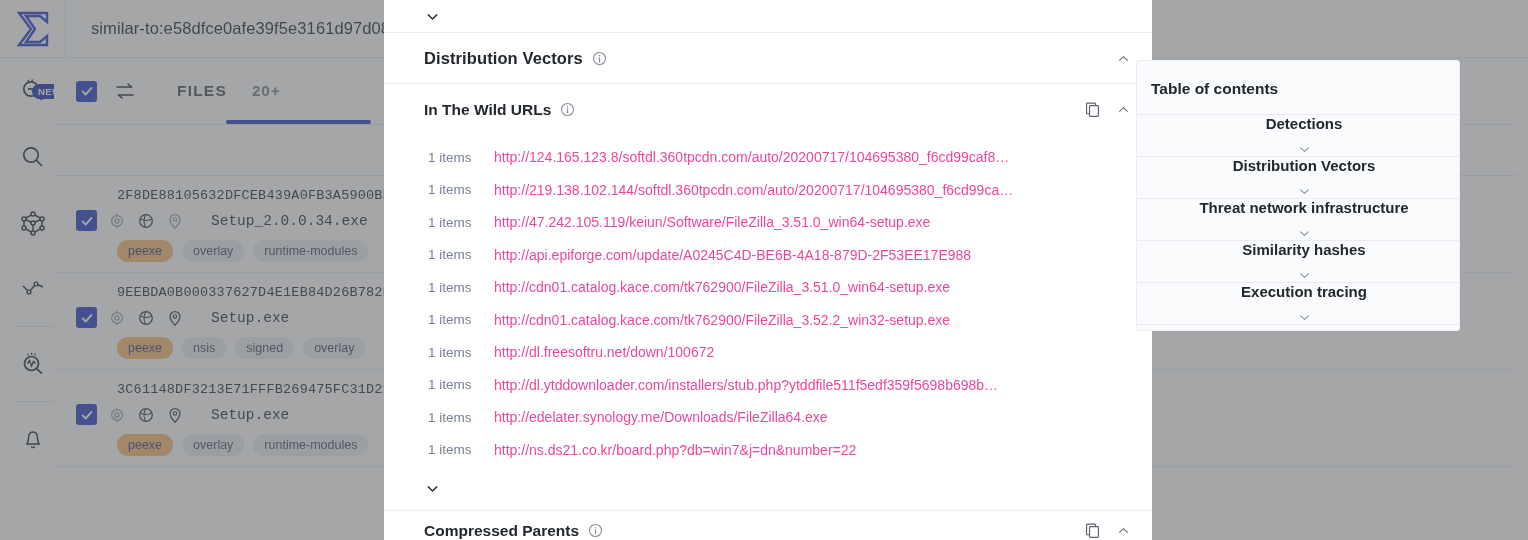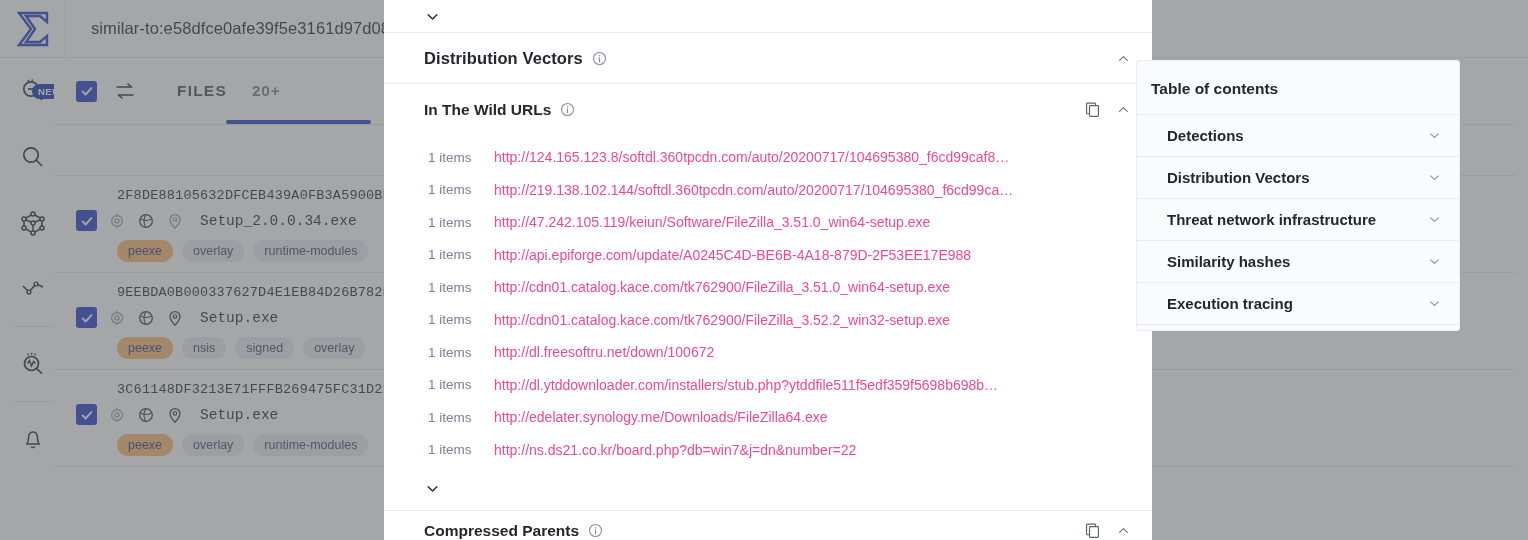--- a/index.html
+++ b/index.html
@@ -33,21 +33,21 @@
   .cbx svg { width:14px; height:14px; }
   .swap-ico { width:24px; height:24px; color:#2c3038; }
   .tabname { font-size:15.5px; font-weight:700; color:#4c525e; letter-spacing:1.2px; margin-left:24px; }
   .tabcount { font-size:15.5px; font-weight:700; color:#7c828d; letter-spacing:.8px; margin-left:9px; }
   .tab-underline { position:absolute; left:172px; bottom:0; width:145px; height:4px; background:#2b40c8; border-radius:2px; }
   .files-subbar { height:52px; border-top:1px solid #e6e8ef; border-bottom:1px solid #e6e8ef; }
 
   .frow { padding:12px 22px 10px 22px; border-bottom:1px solid #e9ebf0; }
   .fhash { font-family:"Liberation Mono", monospace; font-size:13.5px; color:#2d3139; letter-spacing:.2px; margin-left:41px; white-space:nowrap; }
   .fline { display:flex; align-items:center; gap:11px; margin-top:7px; }
-  .fname { font-family:"Liberation Mono", monospace; font-size:14.5px; color:#2d3139; margin-left:5px; white-space:nowrap; }
+  .fname { font-family:"Liberation Mono", monospace; font-size:14.5px; color:#2d3139; margin-left:16px; white-space:nowrap; }
   .ficon { width:18px; height:18px; color:#9aa0ab; flex:none; }
   .ficon.dark { color:#3b4049; }
   .ftags { display:flex; gap:9px; margin-top:9px; margin-left:41px; white-space:nowrap; }
   .tag { font-size:12.5px; color:#4b5160; background:#eceef3; border-radius:11px; padding:4px 11px; }
   .tag.blue { color:#33468f; background:#fdba74; }
 
   
   .dim { position:absolute; left:0; top:0; width:1528px; height:540px; background:rgba(90,92,96,.55); }
 
   
@@ -69,21 +69,21 @@
   .url-row { display:flex; align-items:center; height:32.5px; padding-left:44px; }
   .url-count { font-size:13.5px; color:#7a8196; width:66px; flex:none; }
   .url-text { font-size:14px; color:#ec4899; white-space:nowrap; overflow:hidden; text-overflow:ellipsis; max-width:600px; }
 
   .bottom-chev { height:44px; display:flex; align-items:center; padding-left:40px; }
   .bottom-sec { height:40px; display:flex; align-items:center; padding:0 22px 0 40px; border-top:1px solid #e9ebf0; }
 
   
   .toc { position:absolute; left:1136px; top:60px; width:324px; background:#fafbfc; border:1px solid #edeef4; border-radius:3px; }
   .toc-title { font-size:15.5px; font-weight:700; color:#23272e; padding:19px 0 16px 14px; }
-  .toc-item { display:flex; align-items:center; height:42px; padding:0 18px 0 30px; border-top:1px solid #e9ebf1; }
+  .toc-item { display:flex; align-items:center; height:42px; padding:0 18px 0 30px; border-top:1px solid #e9ebf1;flex-direction:column; }
   .toc-label { font-size:15px; font-weight:700; color:#23272e; }
   .toc-caret { width:13px; height:13px; color:#8b919c; }
 </style>
 </head>
 <body>
 
 <div id="root">
 
   <div class="bg-app">
 

